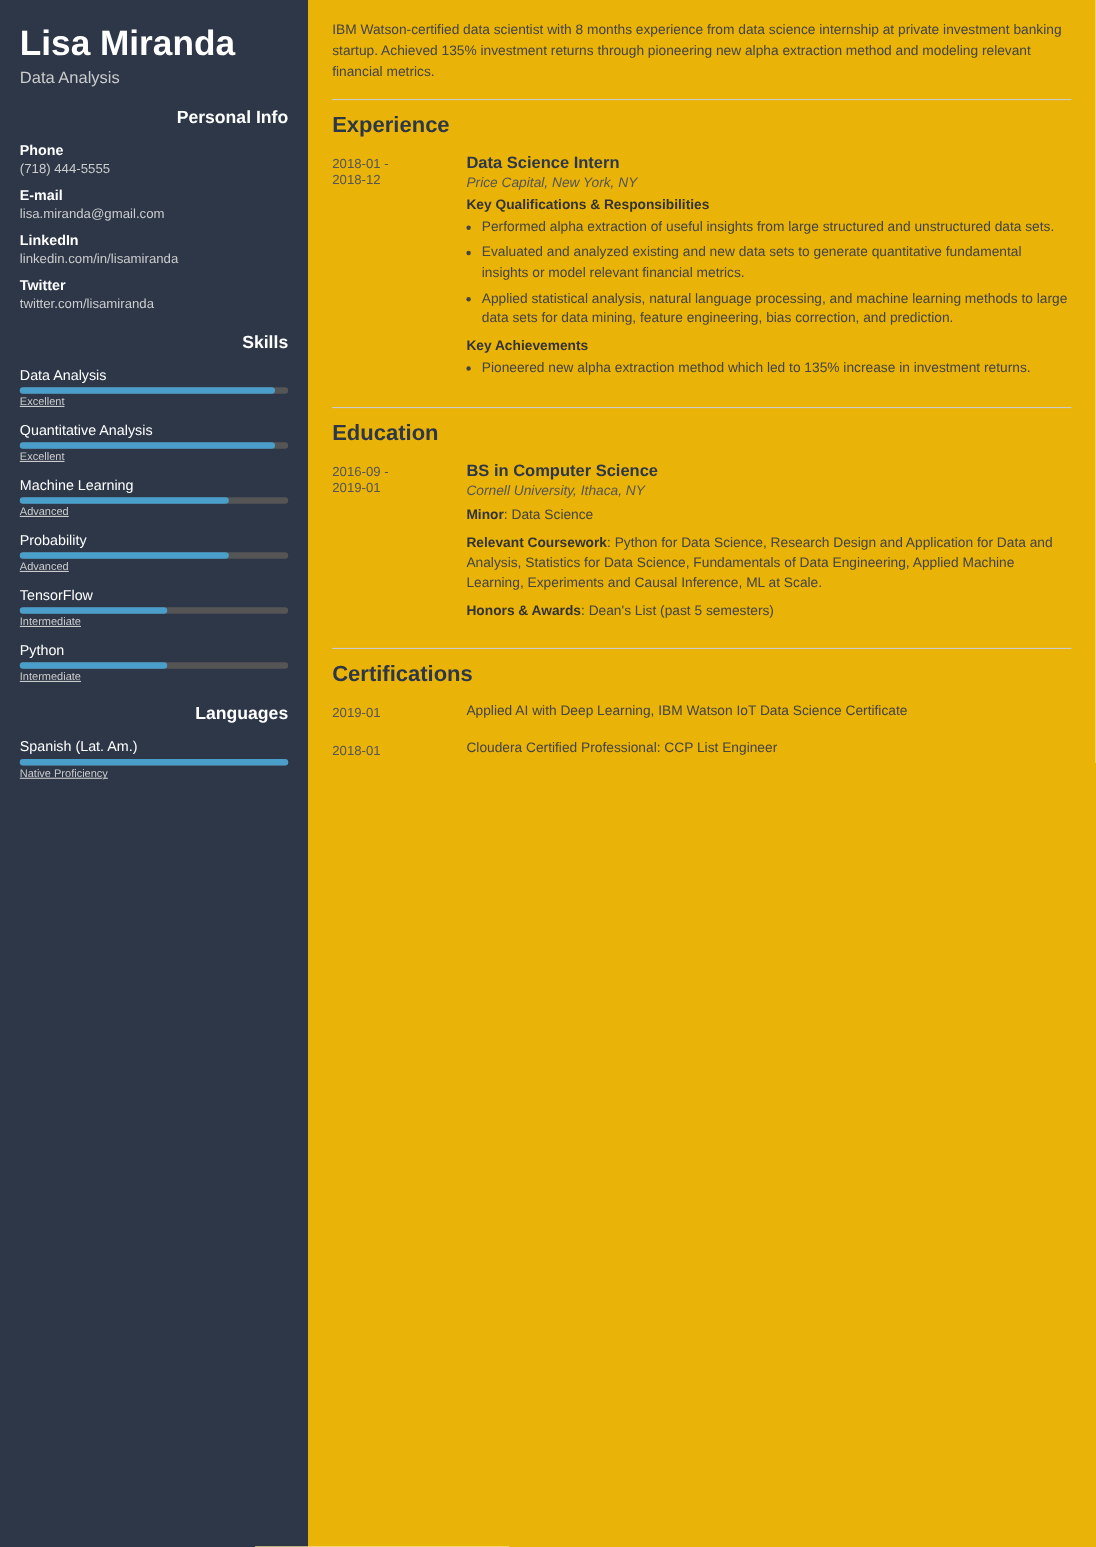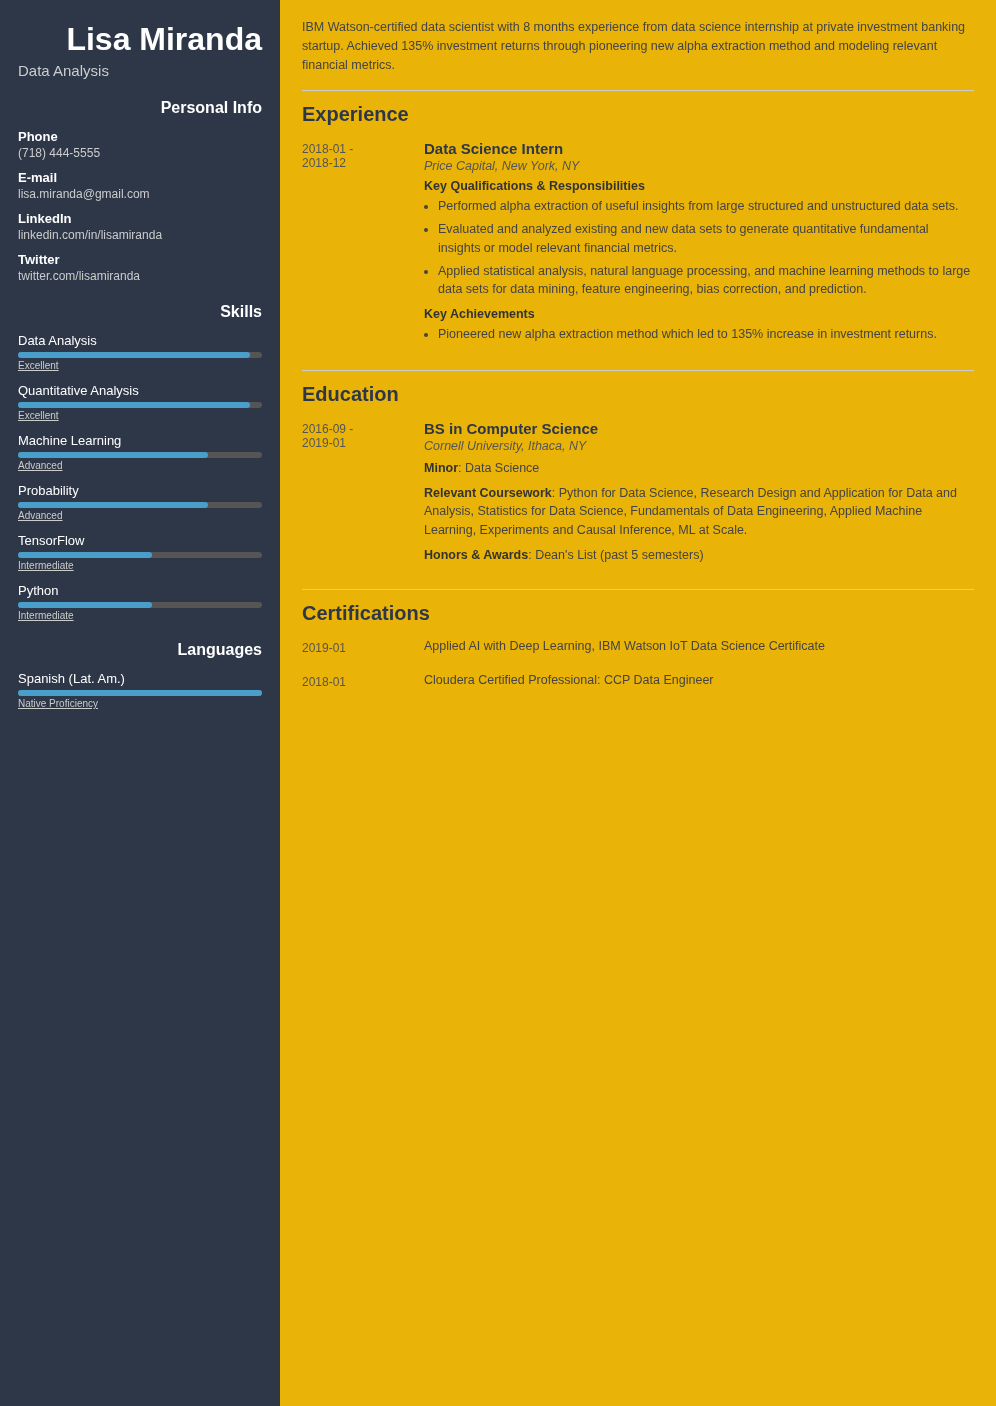--- a/index.html
+++ b/index.html
@@ -21,21 +21,20 @@
       background: #2d3748;
       color: #fff;
       padding: 20px 18px;
     }
     .sidebar-name {
       font-size: 32px;
       font-weight: bold;
       color: #fff;
       line-height: 1.2;
       margin-bottom: 4px;
-      text-align: right;
     }
     .sidebar-title {
       font-size: 15px;
       color: #ccc;
       margin-bottom: 20px;
     }
     .sidebar-section-title {
       font-size: 16px;
       font-weight: bold;
       color: #fff;
@@ -283,17 +282,17 @@
     <hr class="section-divider">
 
     <div class="main-section-title">Certifications</div>
     <div id="certifications-container">
         <div class="entry">
           <div class="entry-date">2019-01</div>
           <div class="cert-title">Applied AI with Deep Learning, IBM Watson IoT Data Science Certificate</div>
         </div>
         <div class="entry">
           <div class="entry-date">2018-01</div>
-          <div class="cert-title">Cloudera Certified Professional: CCP Data Engineer</div>
+          <div class="cert-title">Cloudera Certified Professional: CCP List Engineer</div>
         </div>
       </div>
   </div>
 </div>
 
 </body></html>

